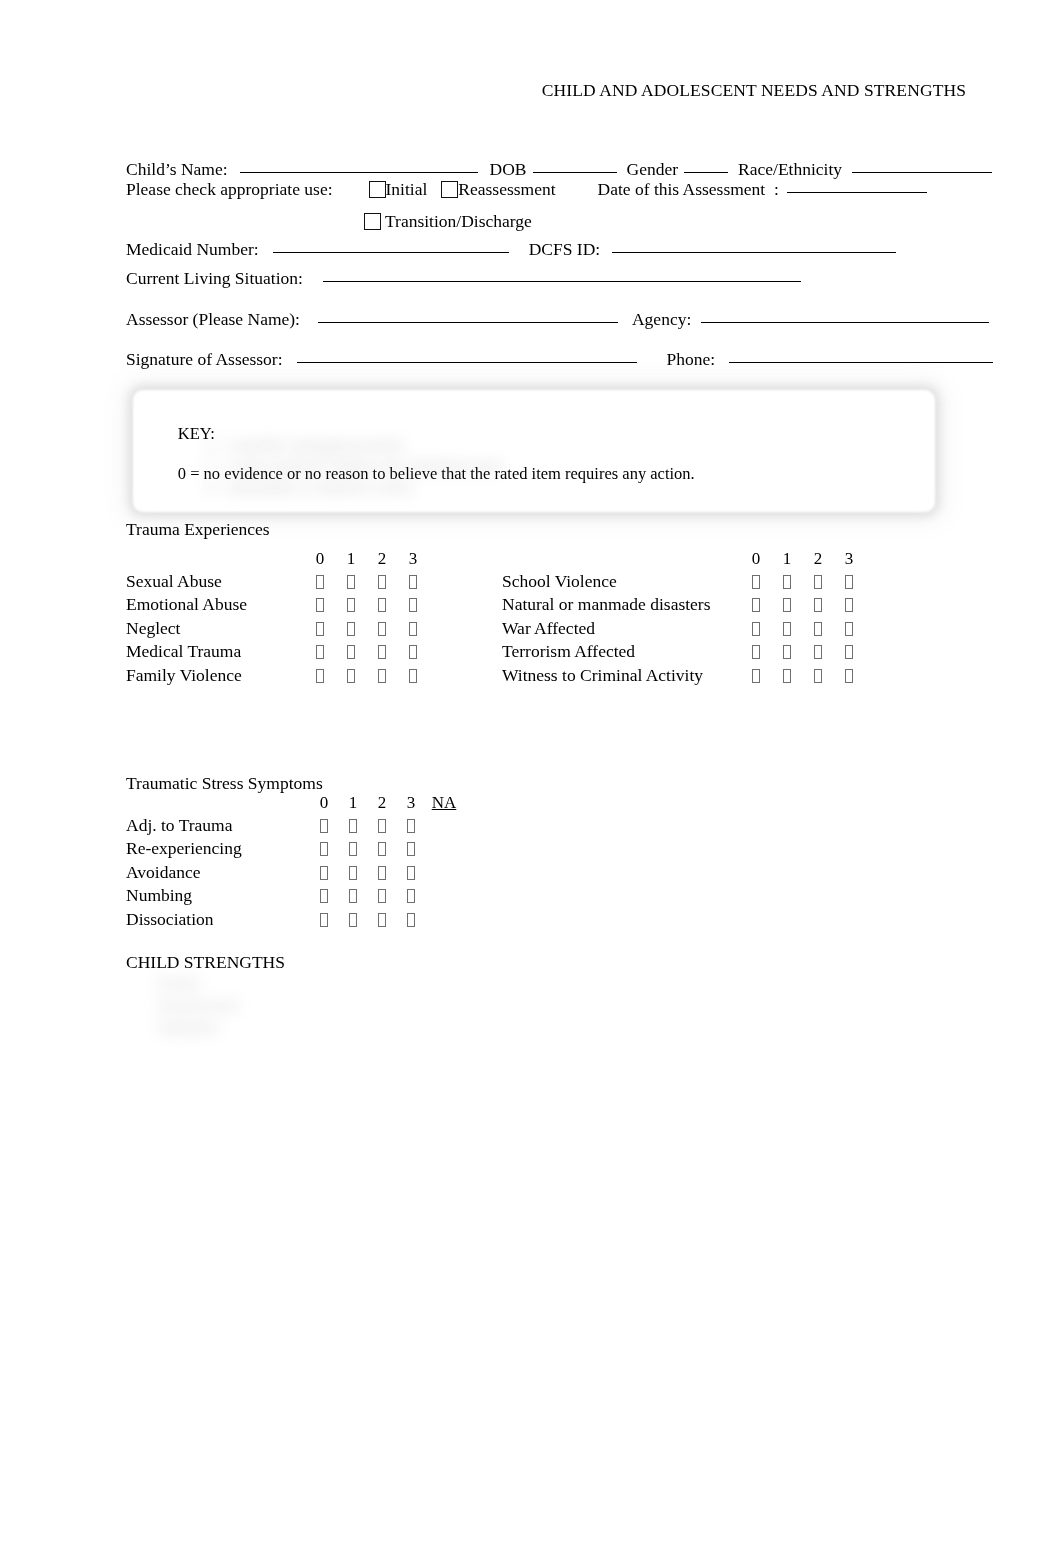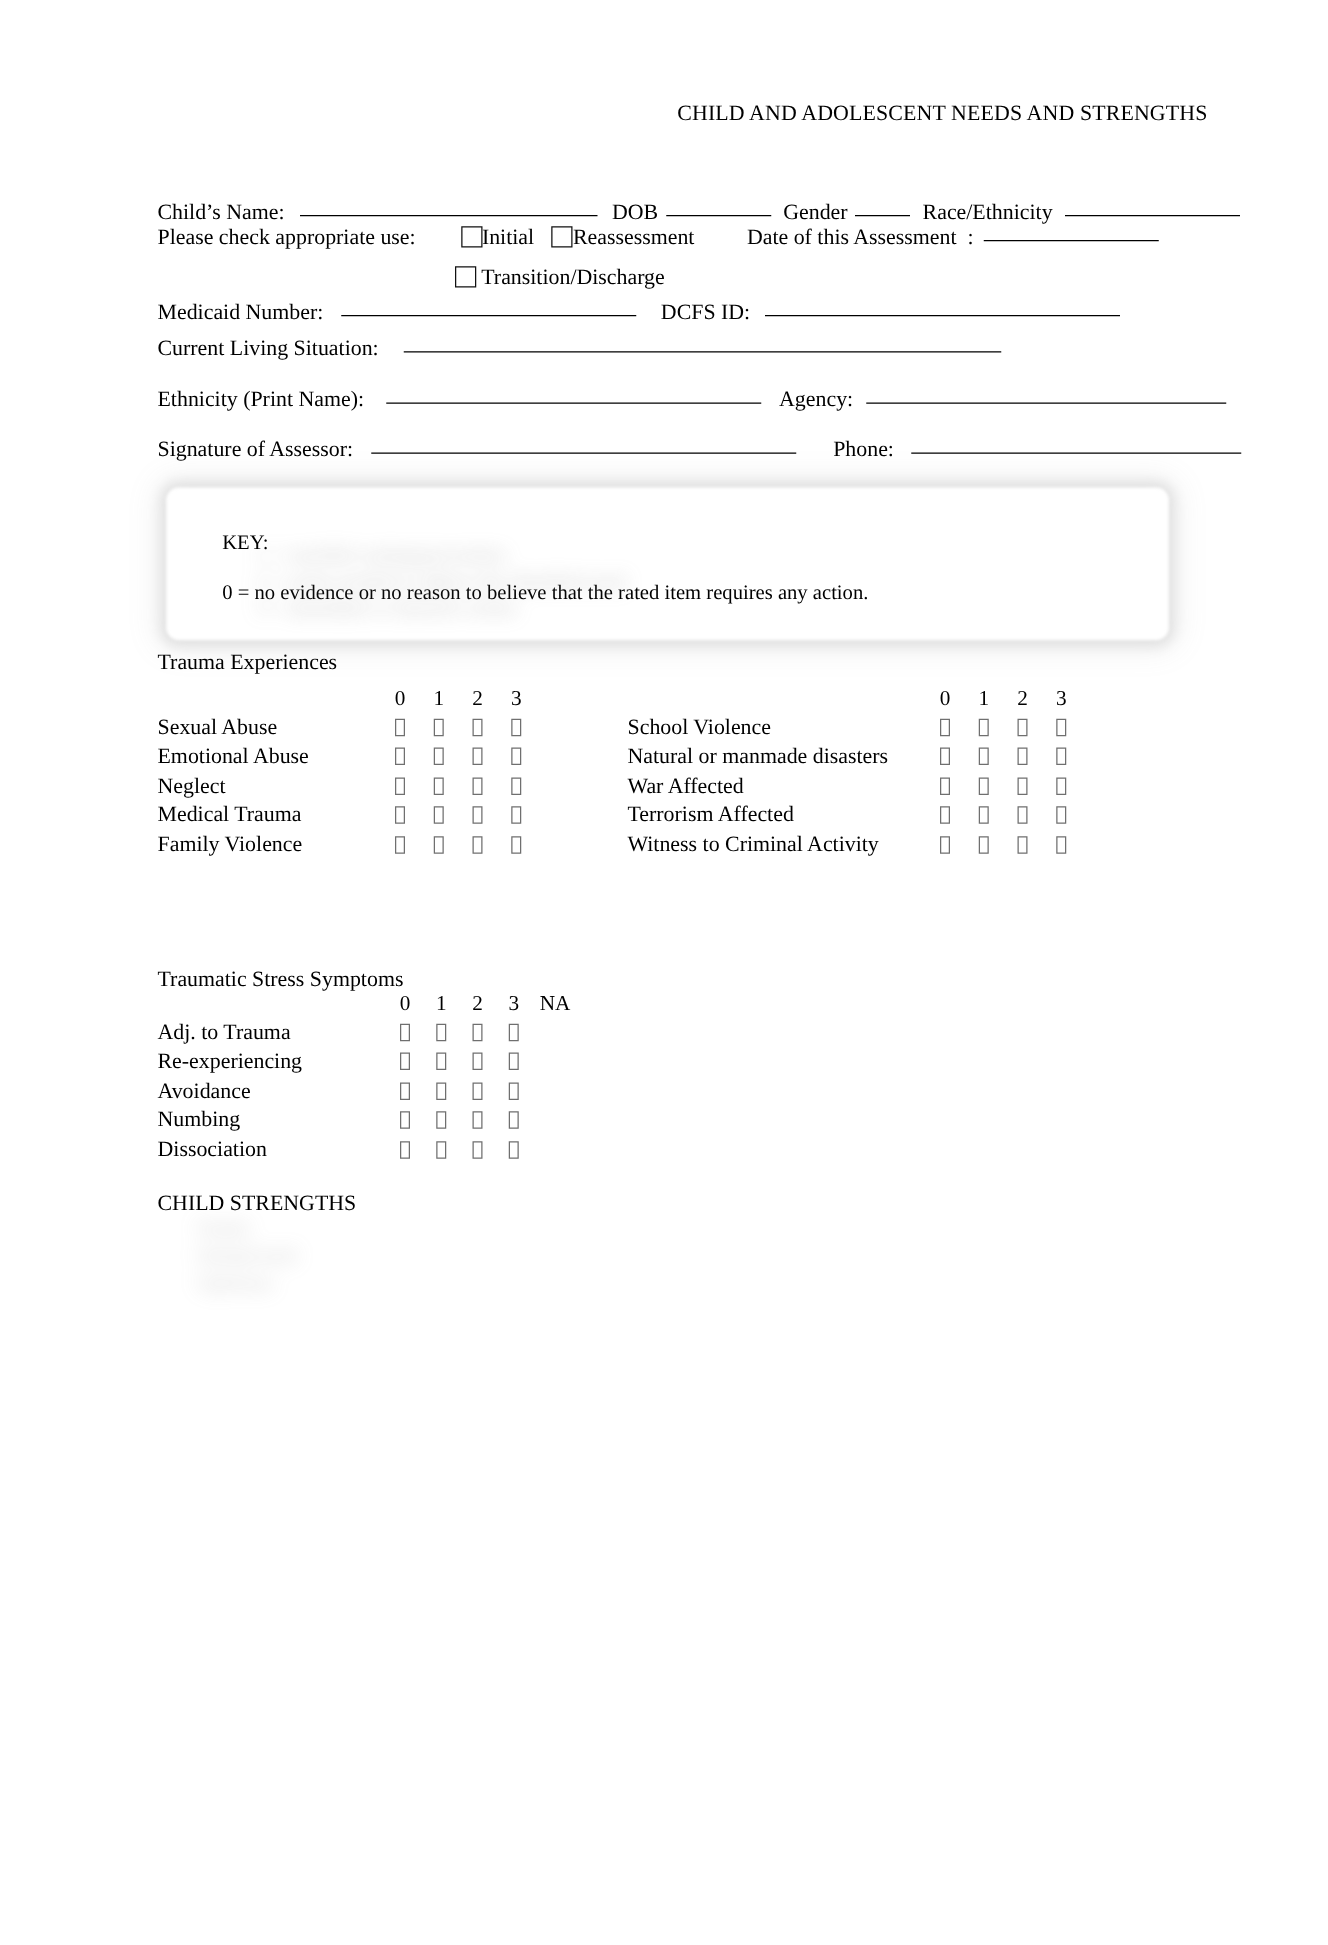--- a/index.html
+++ b/index.html
@@ -226,21 +226,21 @@
     <span class="rule" style="width:284px;"></span>
   </div>
 
   <div class="frow" style="top:268px;">
     <span class="lbl">Current Living Situation:</span>
     <span class="gap" style="width:20px;"></span>
     <span class="rule" style="width:478px;"></span>
   </div>
 
   <div class="frow" style="top:309px;">
-    <span class="lbl">Ethnicity (Print Name):</span>
+    <span class="lbl">Assessor (Please Name):</span>
     <span class="gap" style="width:18px;"></span>
     <span class="rule" style="width:300px;"></span>
     <span class="gap" style="width:14px;"></span>
     <span class="lbl">Agency:</span>
     <span class="gap" style="width:10px;"></span>
     <span class="rule" style="width:288px;"></span>
   </div>
 
   <div class="frow" style="top:349px;">
     <span class="lbl">Signature of Assessor:</span>
@@ -356,21 +356,21 @@
       </div>
     </div>
 
   <div class="section-title" style="top:773px;">Traumatic Stress Symptoms</div>
   <div class="rtable" id="ts-table" style="left:126px; top:793px; width:340px;">
       <div class="rhead">
         <span style="left: 188px;">0</span>
         <span style="left: 217px;">1</span>
         <span style="left: 246px;">2</span>
         <span style="left: 275px;">3</span>
-        <span style="left: 304px; width: 28px;">NA</span>
+        <span style="left: 304px; width: 28px; text-decoration: underline;">NA</span>
       </div>
       <div class="rrow">
         <span class="rname">Adj. to Trauma</span>
         <span class="tofu" style="left: 194px;"></span>
         <span class="tofu" style="left: 223px;"></span>
         <span class="tofu" style="left: 252px;"></span>
         <span class="tofu" style="left: 281px;"></span>
       </div>
       <div class="rrow">
         <span class="rname">Re-experiencing</span>

